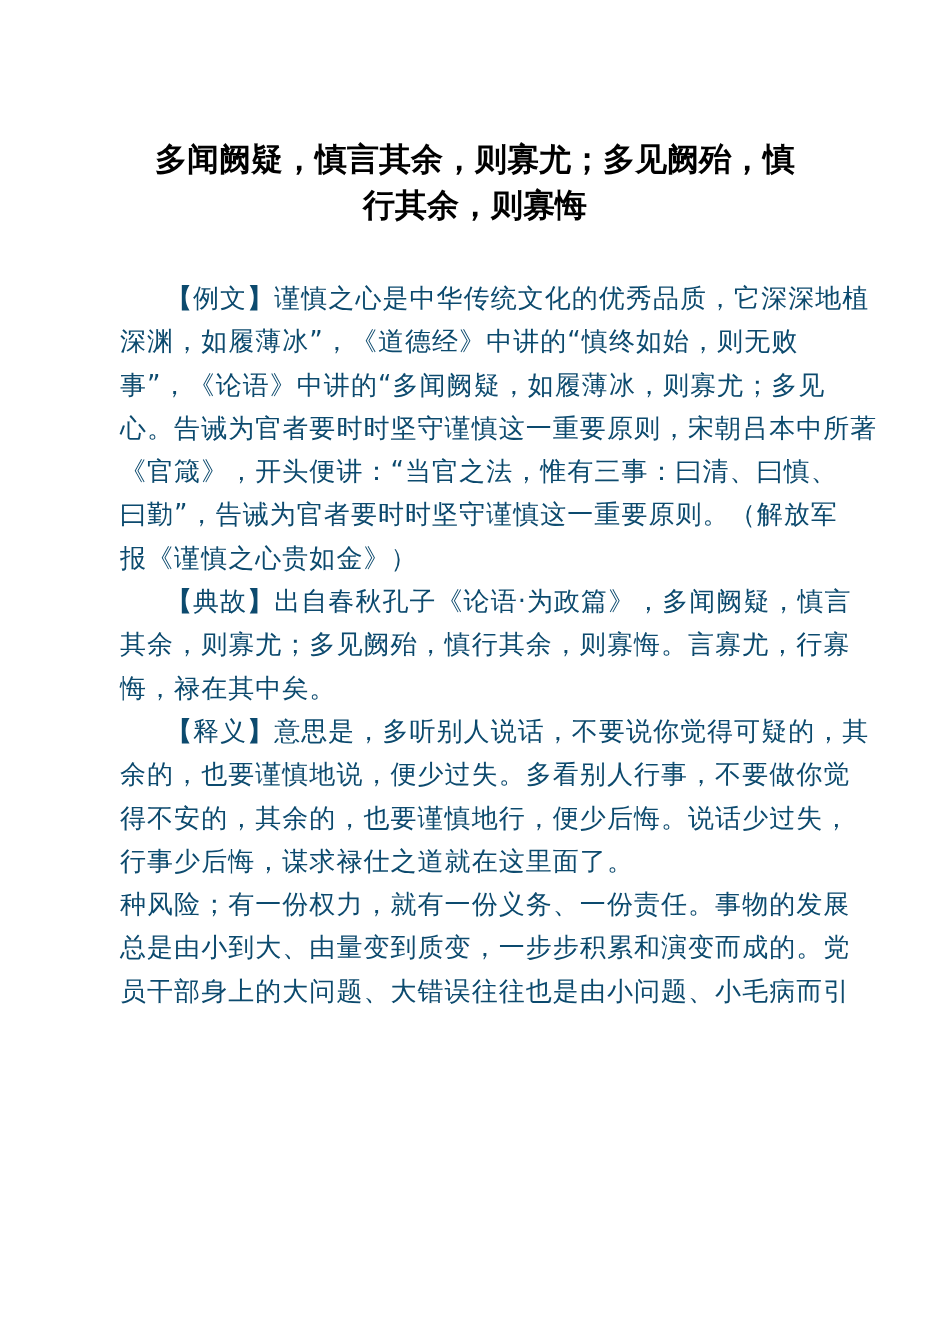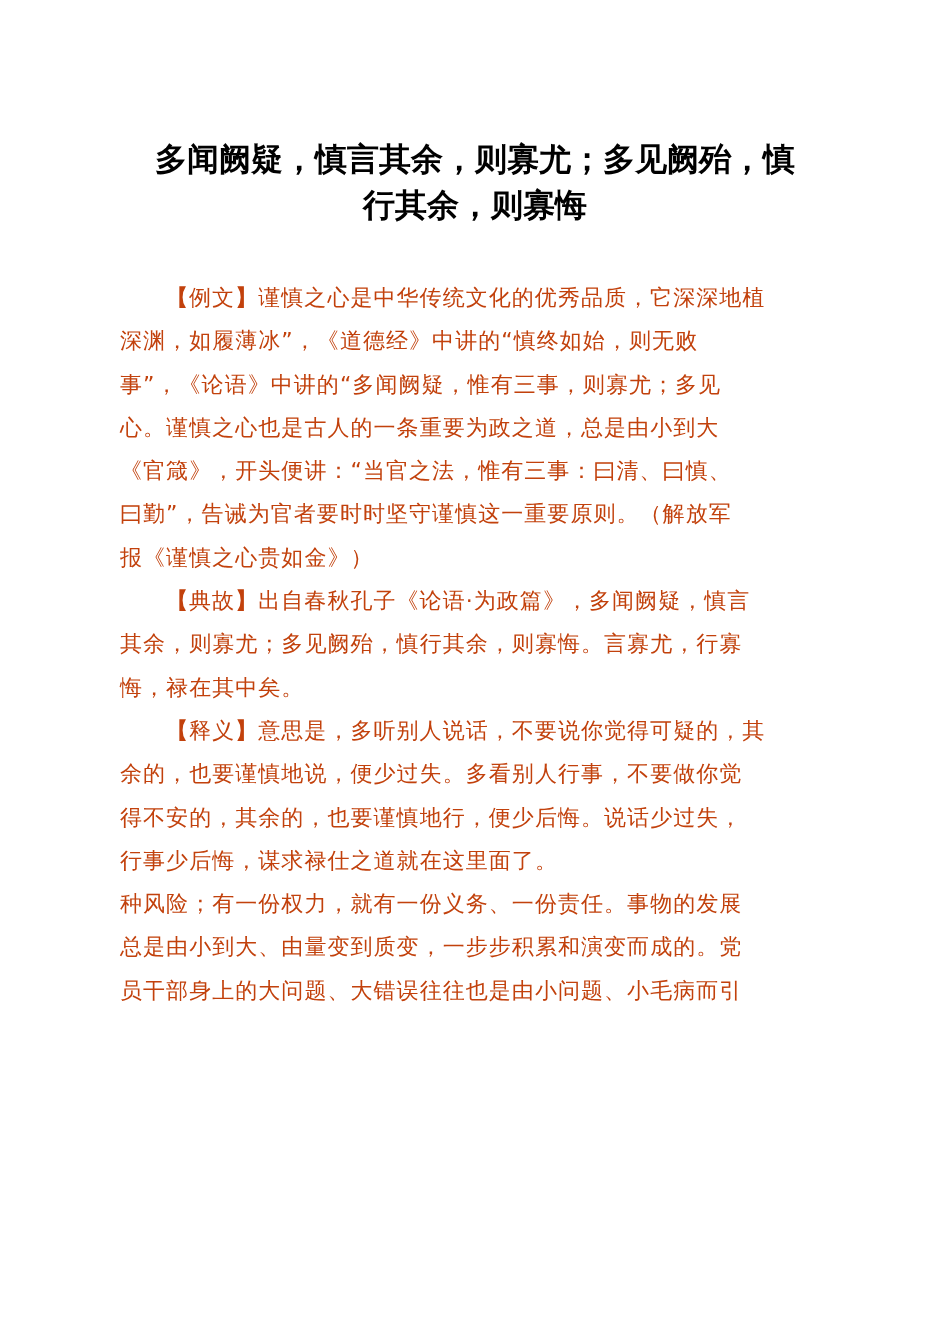--- a/index.html
+++ b/index.html
@@ -39,22 +39,22 @@
     .title .tline {
       display: block;
       white-space: nowrap;
     }
     .body {
       position: absolute;
       left: 120px;
       top: 281px;
       width: 705px;
       font-family: "DejaVu Sans", "Liberation Sans", sans-serif;
-      font-size: 22px;
-      color: #c2410c;
+      font-size: 26px;
+      color: #0c4a6e;
     }
     .para {
       margin: 0;
     }
     .line {
       display: block;
       height: 43.3px;
       line-height: 34px;
       white-space: nowrap;
       letter-spacing: 1.05px;
@@ -77,22 +77,22 @@
   <h1 class="title">
     <span class="tline">多闻阙疑，慎言其余，则寡尤；多见阙殆，慎</span>
     <span class="tline">行其余，则寡悔</span>
   </h1>
 
   <div class="body">
 
     <div class="para">
       <span class="line first"><span class="bracket">【</span><span class="tag">例文</span><span class="bracket">】</span><span>谨慎之心是中华传统文化的优秀品质，它深深地植</span></span>
       <span class="line">深渊，如履薄冰”，《道德经》中讲的“慎终如始，则无败</span>
-      <span class="line">事”，《论语》中讲的“多闻阙疑，惟有三事，则寡尤；多见</span>
-      <span class="line">心。谨慎之心也是古人的一条重要为政之道，总是由小到大</span>
+      <span class="line">事”，《论语》中讲的“多闻阙疑，如履薄冰，则寡尤；多见</span>
+      <span class="line">心。告诫为官者要时时坚守谨慎这一重要原则，宋朝吕本中所著</span>
       <span class="line">《官箴》，开头便讲：“当官之法，惟有三事：曰清、曰慎、</span>
       <span class="line">曰勤”，告诫为官者要时时坚守谨慎这一重要原则。（解放军</span>
       <span class="line">报《谨慎之心贵如金》）</span>
     </div>
 
     <div class="para">
       <span class="line first"><span class="bracket">【</span><span class="tag">典故</span><span class="bracket">】</span><span>出自春秋孔子《论语·为政篇》，多闻阙疑，慎言</span></span>
       <span class="line">其余，则寡尤；多见阙殆，慎行其余，则寡悔。言寡尤，行寡</span>
       <span class="line">悔，禄在其中矣。</span>
     </div>

